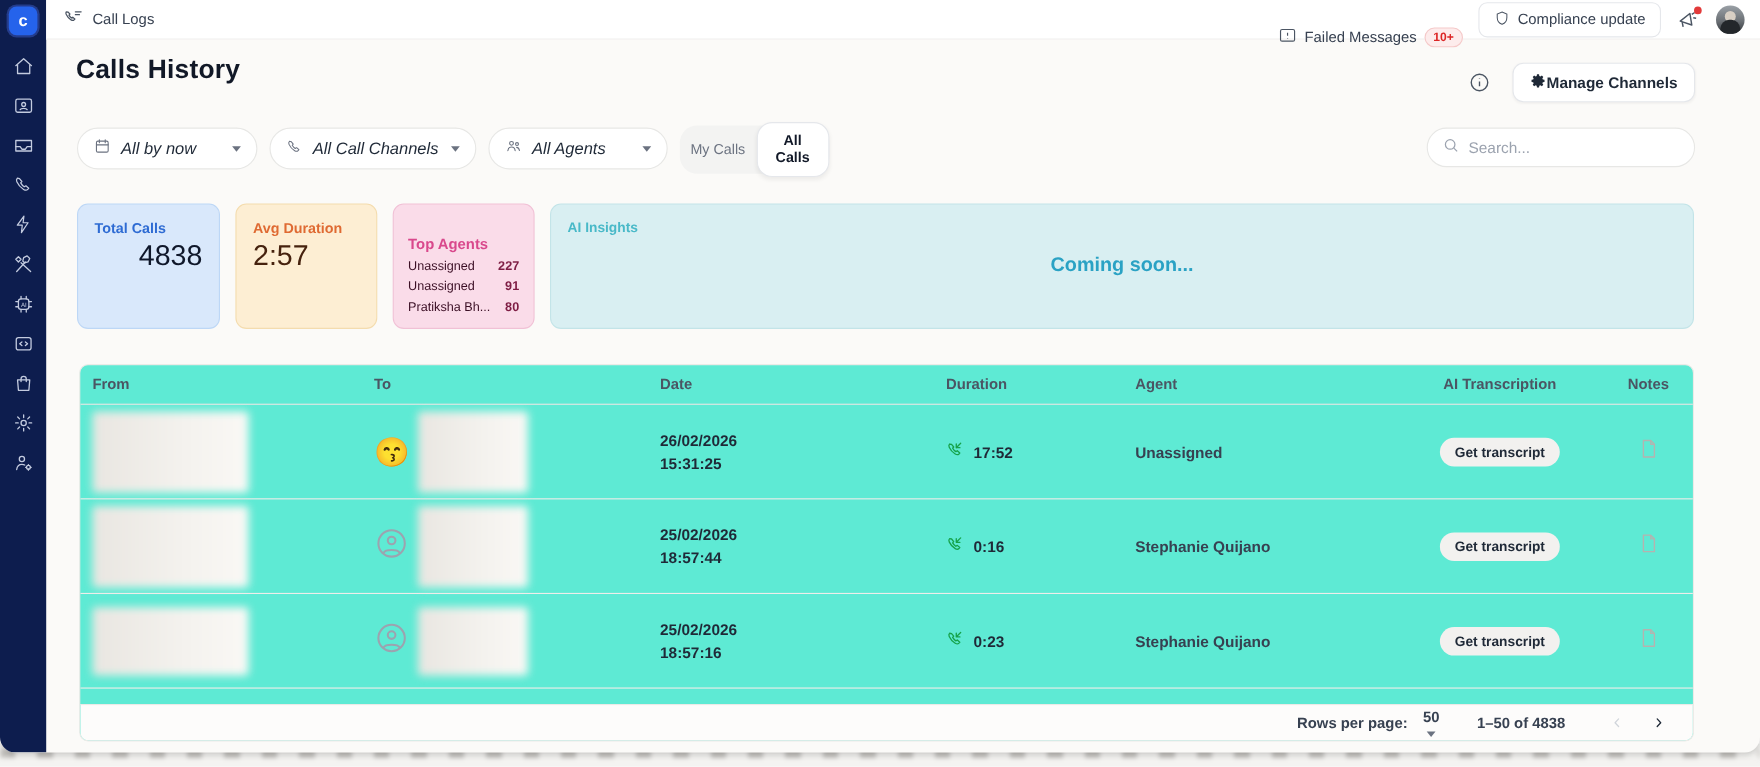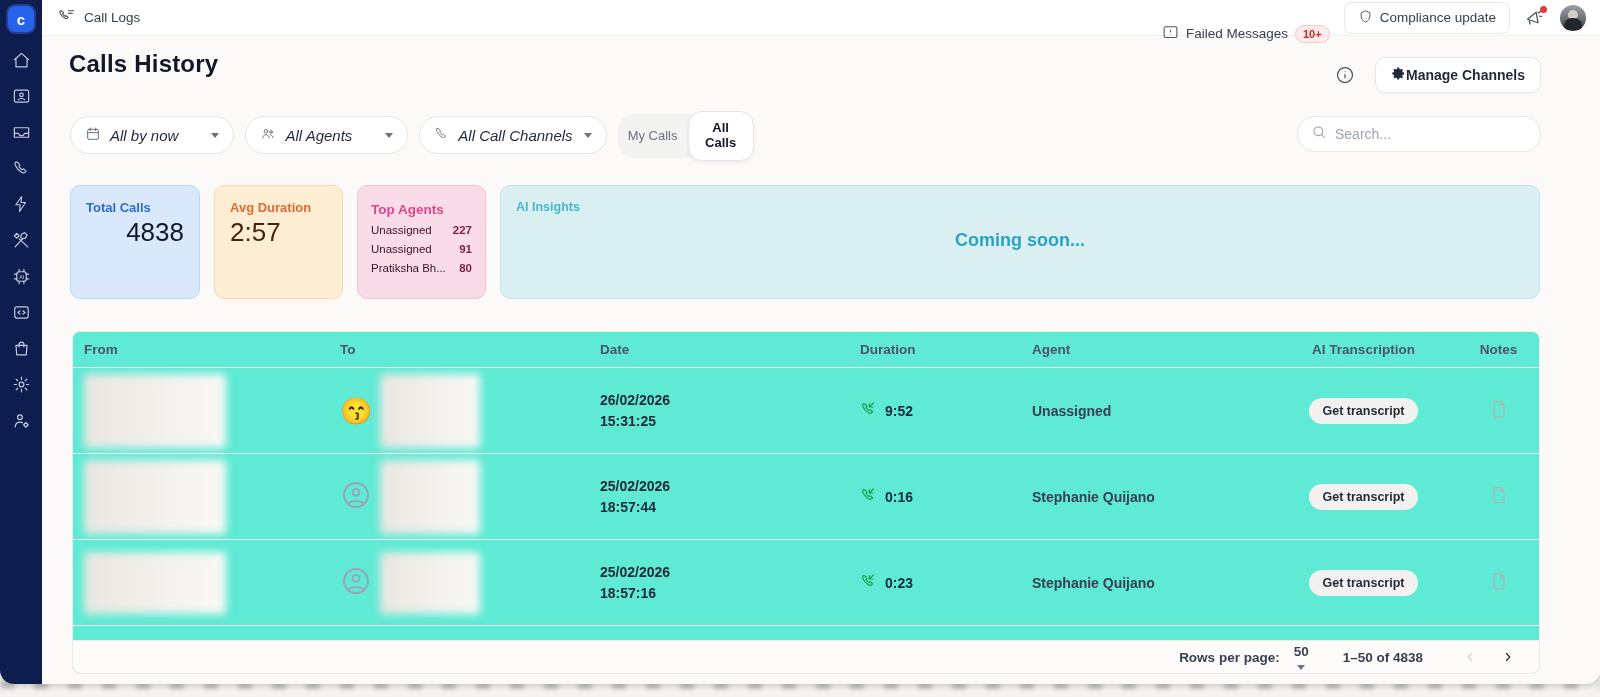--- a/index.html
+++ b/index.html
@@ -60,21 +60,21 @@
 
   
   .cards { position:absolute; left:70px; top:185px; display:flex; gap:14px; }
   .card { border-radius:10px; padding:14px 15px; height:114px; }
   .card-blue { width:130px; background:#d9e8fb; border:1px solid #bdd7f6; }
   .card-blue .lbl { color:#2e6bd3; font-size:13px; font-weight:600; margin-bottom:2px; }
   .card-blue .val { color:#0f172a; font-size:26px; font-weight:500;text-align:right; }
   .card-orange { width:129px; background:#fdeed3; border:1px solid #f4dcae; }
   .card-orange .lbl { color:#df6a32; font-size:13px; font-weight:700; margin-bottom:2px; }
   .card-orange .val { color:#46220e; font-size:26px; font-weight:500; }
-  .card-pink { width:129px; background:#fadce9; border:1px solid #f1c1d6; padding:16px 13px; }
+  .card-pink { width:129px; background:#fadce9; border:1px solid #f1c1d6; padding:28px 13px; }
   .card-pink .lbl { color:#d9488c; font-size:13.5px; font-weight:700; margin-bottom:7px; }
   .agent-row { display:flex; justify-content:space-between; font-size:11.5px; color:#3c1026; margin-bottom:7px; }
   .agent-row b { color:#7e1d44; font-weight:700; }
   .card-ai { width:1040px; background:#d9eff2; border:1px solid #c3e4e8; position:relative; }
   .card-ai .lbl { color:#49b9c8; font-size:12.5px; font-weight:700; }
   .card-ai .coming { position:absolute; left:0; right:0; top:44px; text-align:center; color:#2aa2c4; font-size:18px; font-weight:700; }
 
   
   .table { position:absolute; left:72px; top:331px; width:1468px; height:343px; background:#5eead4; border:1px solid #eceae7; border-radius:8px; overflow:hidden;font-weight:bold; }
   .thead, .trow { display:grid; grid-template-columns:256px 260px 260px 172px 250px 185px 85px; align-items:center; }
@@ -246,35 +246,35 @@
   <div class="filters">
     <div class="pill" style="margin-top:2px;">
       <span><svg width="16" height="16" viewBox="0 0 24 24">
             <rect x="4" y="5" width="16" height="15" rx="2"></rect>
             <path d="M8 3v4M16 3v4M4 10h16"></path>
           </svg></span>
       <span>All by now</span>
       <span class="caret" style="margin-left:24px;"></span>
     </div>
     <div class="pill" style="margin-top:2px;">
+      <span><svg width="15" height="15" viewBox="0 0 24 24">
+            <path d="M5 4c-1 1-1.4 2.6-.6 4.4 1.4 3.2 4.5 7 8.2 9.2 1.9 1.1 3.8 1.2 5-.1l1.2-1.3-3.4-3-2 1.2c-1.8-1.2-3.3-2.9-4.3-4.7L10.5 8 7.6 4.5 5 4z"></path>
+          </svg></span>
+      <span>All Call Channels</span>
+      <span class="caret" style="margin-left:2px;"></span>
+    </div>
+    <div class="pill" style="margin-top:2px;">
       <span><svg width="16" height="16" viewBox="0 0 24 24">
             <circle cx="9" cy="8" r="2.6"></circle>
             <path d="M4 18c.4-3.2 2.4-5 5-5s4.6 1.8 5 5"></path>
             <circle cx="16.5" cy="9" r="2"></circle>
             <path d="M16 13.5c2 .3 3.4 1.7 3.8 4.2"></path>
           </svg></span>
       <span>All Agents</span>
       <span class="caret" style="margin-left:24px;"></span>
-    </div>
-    <div class="pill" style="margin-top:2px;">
-      <span><svg width="15" height="15" viewBox="0 0 24 24">
-            <path d="M5 4c-1 1-1.4 2.6-.6 4.4 1.4 3.2 4.5 7 8.2 9.2 1.9 1.1 3.8 1.2 5-.1l1.2-1.3-3.4-3-2 1.2c-1.8-1.2-3.3-2.9-4.3-4.7L10.5 8 7.6 4.5 5 4z"></path>
-          </svg></span>
-      <span>All Call Channels</span>
-      <span class="caret" style="margin-left:2px;"></span>
     </div>
     <div class="tabs" style="margin-left:0;">
       <div class="tab" style="white-space:normal; width:70px;">My Calls</div>
       <div class="tab active" style="width:66px;"><span style="white-space:normal; display:block; width:34px;">All Calls</span></div>
     </div>
   </div>
   <div class="search">
     <span><svg width="16" height="16" viewBox="0 0 24 24">
           <circle cx="11" cy="11" r="6.5"></circle>
           <path d="M16 16l4.5 4.5"></path>
@@ -333,21 +333,21 @@
       </div>
       <div class="cell date-cell">
           <div>26/02/2026</div>
           <div>15:31:25</div>
         </div>
       <div class="cell dur-cell">
         <span><svg width="16" height="16" viewBox="0 0 24 24">
               <path d="M5 4c-1 1-1.4 2.6-.6 4.4 1.4 3.2 4.5 7 8.2 9.2 1.9 1.1 3.8 1.2 5-.1l1.2-1.3-3.4-3-2 1.2c-1.8-1.2-3.3-2.9-4.3-4.7L10.5 8 7.6 4.5 5 4z"></path>
               <path d="M14 4v5h5M14 9l6-6"></path>
             </svg></span>
-        <span>9:52</span>
+        <span>17:52</span>
       </div>
       <div class="cell agent-cell">Unassigned</div>
       <div class="tr-cell">
           <span class="transcript-pill">Get transcript</span>
         </div>
       <div class="notes-cell">
           <span><svg width="20" height="20" viewBox="0 0 24 24">
               <path d="M6 3h8l4 4v14H6V3z"></path>
               <path d="M14 3v4h4"></path>
             </svg></span>

